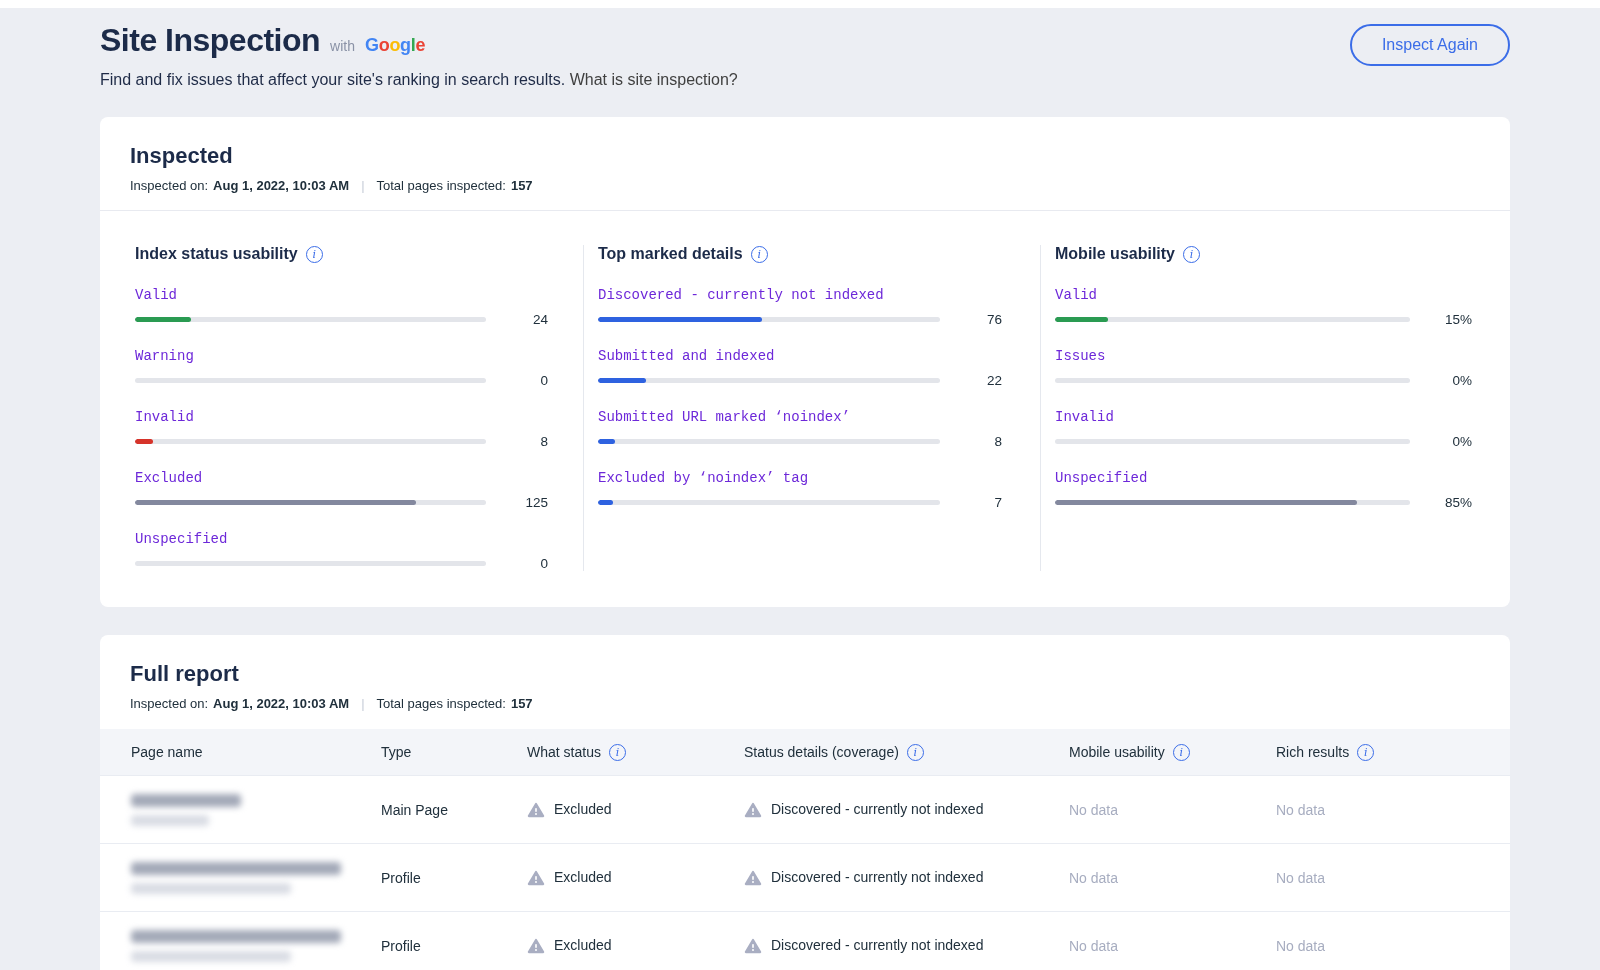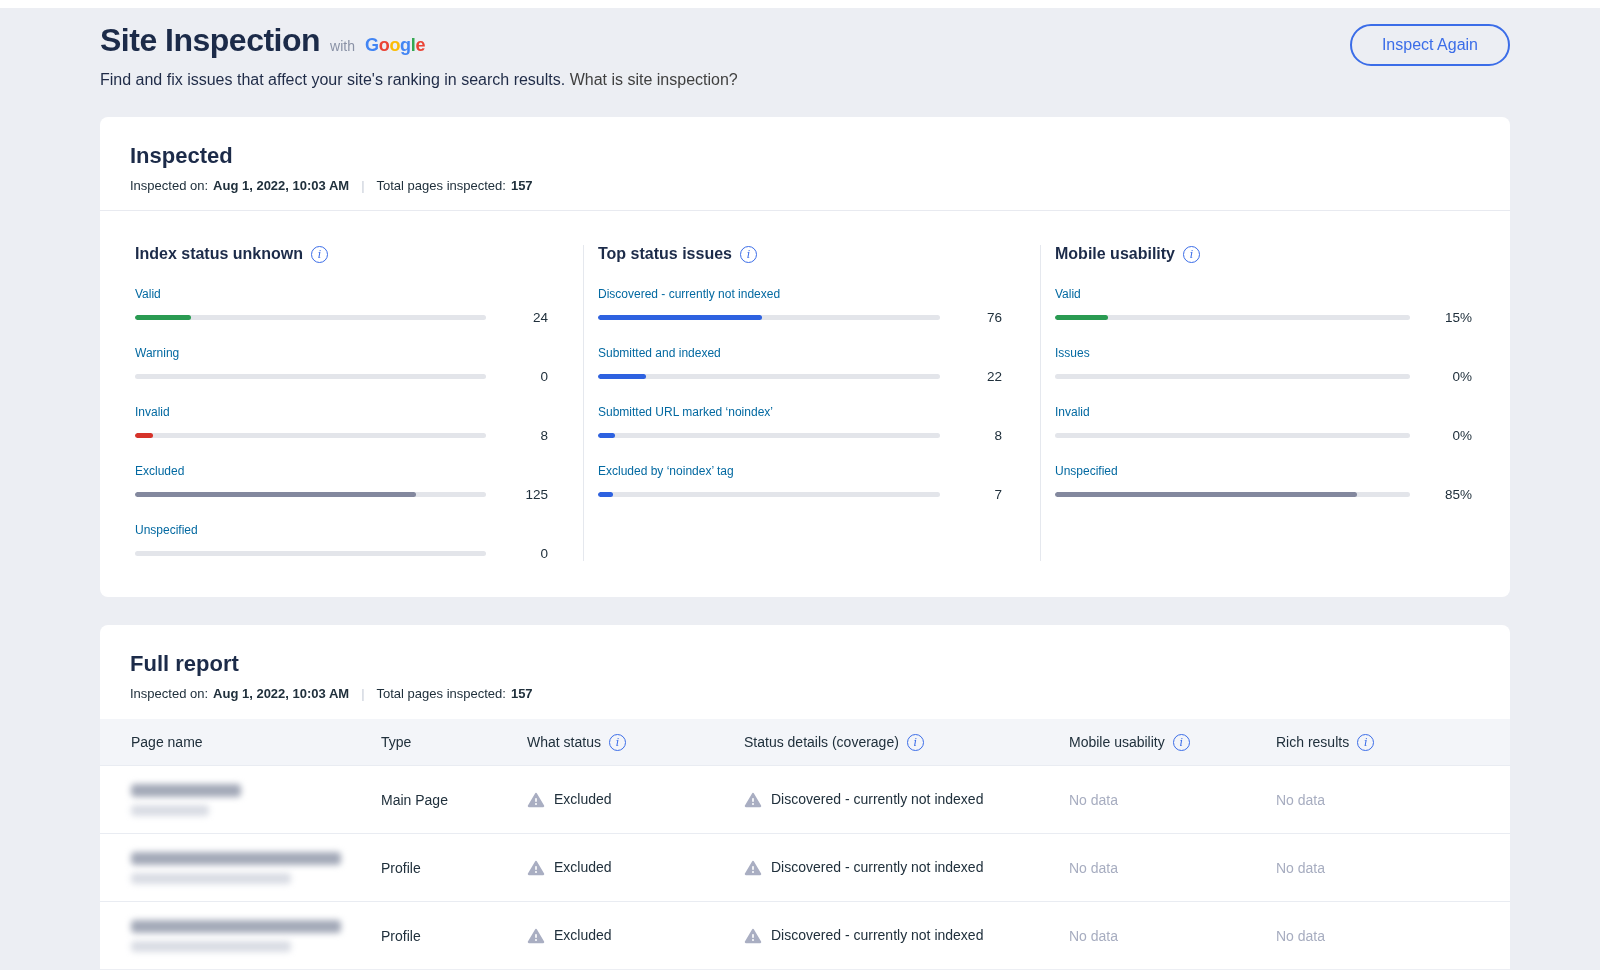--- a/index.html
+++ b/index.html
@@ -47,21 +47,21 @@
   .section-title-row { display:flex; align-items:center; gap:8px; margin-bottom:24px; }
   .section-title { font-size:16px; font-weight:700; color:#1c2b49; }
   .info-icon {
     display:inline-flex; align-items:center; justify-content:center;
     width:17px; height:17px; border:1px solid #3b6de8; border-radius:50%;
     color:#3b6de8; font-size:11px; font-family:"DejaVu Serif",serif; font-style:italic;
     flex:0 0 auto; cursor:pointer;
   }
   .stat-item { margin-bottom:21px; }
   .stat-item:last-child { margin-bottom:0; }
-  .stat-label { font-size:12px; color:#0369a1; margin-bottom:9px; }
+  .stat-label { font-size:14px; color:#6d28d9; margin-bottom:9px;font-family:Liberation Mono, monospace; }
   .stat-bar-row { display:flex; align-items:center; }
   .stat-track { flex:1; height:5px; background:#e3e5ea; border-radius:3px; overflow:hidden; }
   .stat-fill { height:100%; border-radius:3px; }
   .fill-green { background:#2a9b52; }
   .fill-red { background:#d6332a; }
   .fill-gray { background:#83889e; }
   .fill-blue { background:#2e62e0; }
   .stat-value { width:46px; text-align:right; font-size:13.5px; color:#20303c; margin-left:16px; }
 
   
@@ -107,21 +107,21 @@
       <b>Aug 1, 2022, 10:03 AM</b>
       <span class="meta-sep">|</span>
       <span>Total pages inspected:</span>
       <b>157</b>
     </div>
   </div>
   <hr class="card-divider">
   <div class="hl-grid">
     <div class="hl-col first">
       <div class="section-title-row">
-        <span class="section-title">Index status unknown</span>
+        <span class="section-title">Index status usability</span>
         <span class="info-icon">i</span>
       </div>
       <div class="stat-list">
   <div class="stat-item">
     <div class="stat-label">Valid</div>
     <div class="stat-bar-row">
       <div class="stat-track">
         <div class="stat-fill fill-green" style="width: 16%;"></div>
       </div>
       <div class="stat-value">24</div>
@@ -164,21 +164,21 @@
       <div class="stat-track">
         <div class="stat-fill fill-gray" style="width: 0%;"></div>
       </div>
       <div class="stat-value">0</div>
     </div>
   </div>
 </div>
     </div>
     <div class="hl-col">
       <div class="section-title-row">
-        <span class="section-title">Top status issues</span>
+        <span class="section-title">Top marked details</span>
         <span class="info-icon">i</span>
       </div>
       <div class="stat-list">
   <div class="stat-item">
     <div class="stat-label">Discovered - currently not indexed</div>
     <div class="stat-bar-row">
       <div class="stat-track">
         <div class="stat-fill fill-blue" style="width: 48%;"></div>
       </div>
       <div class="stat-value">76</div>

